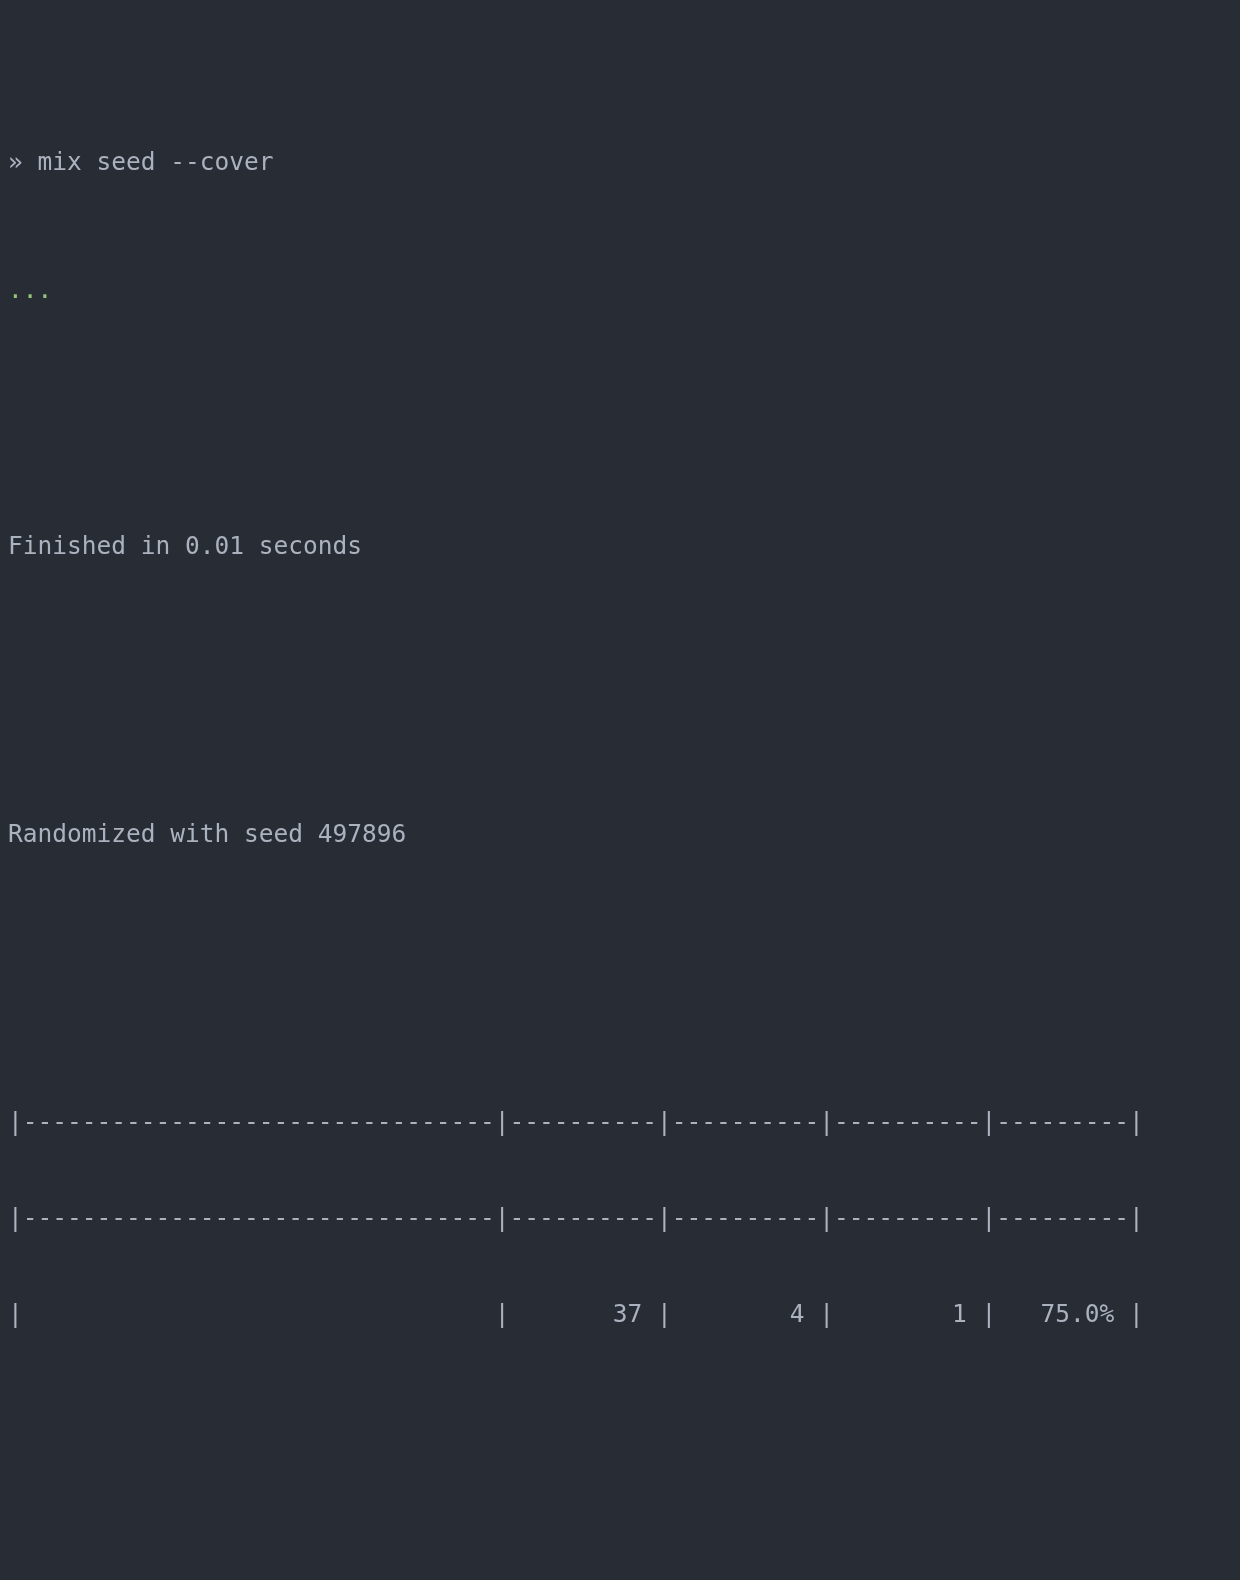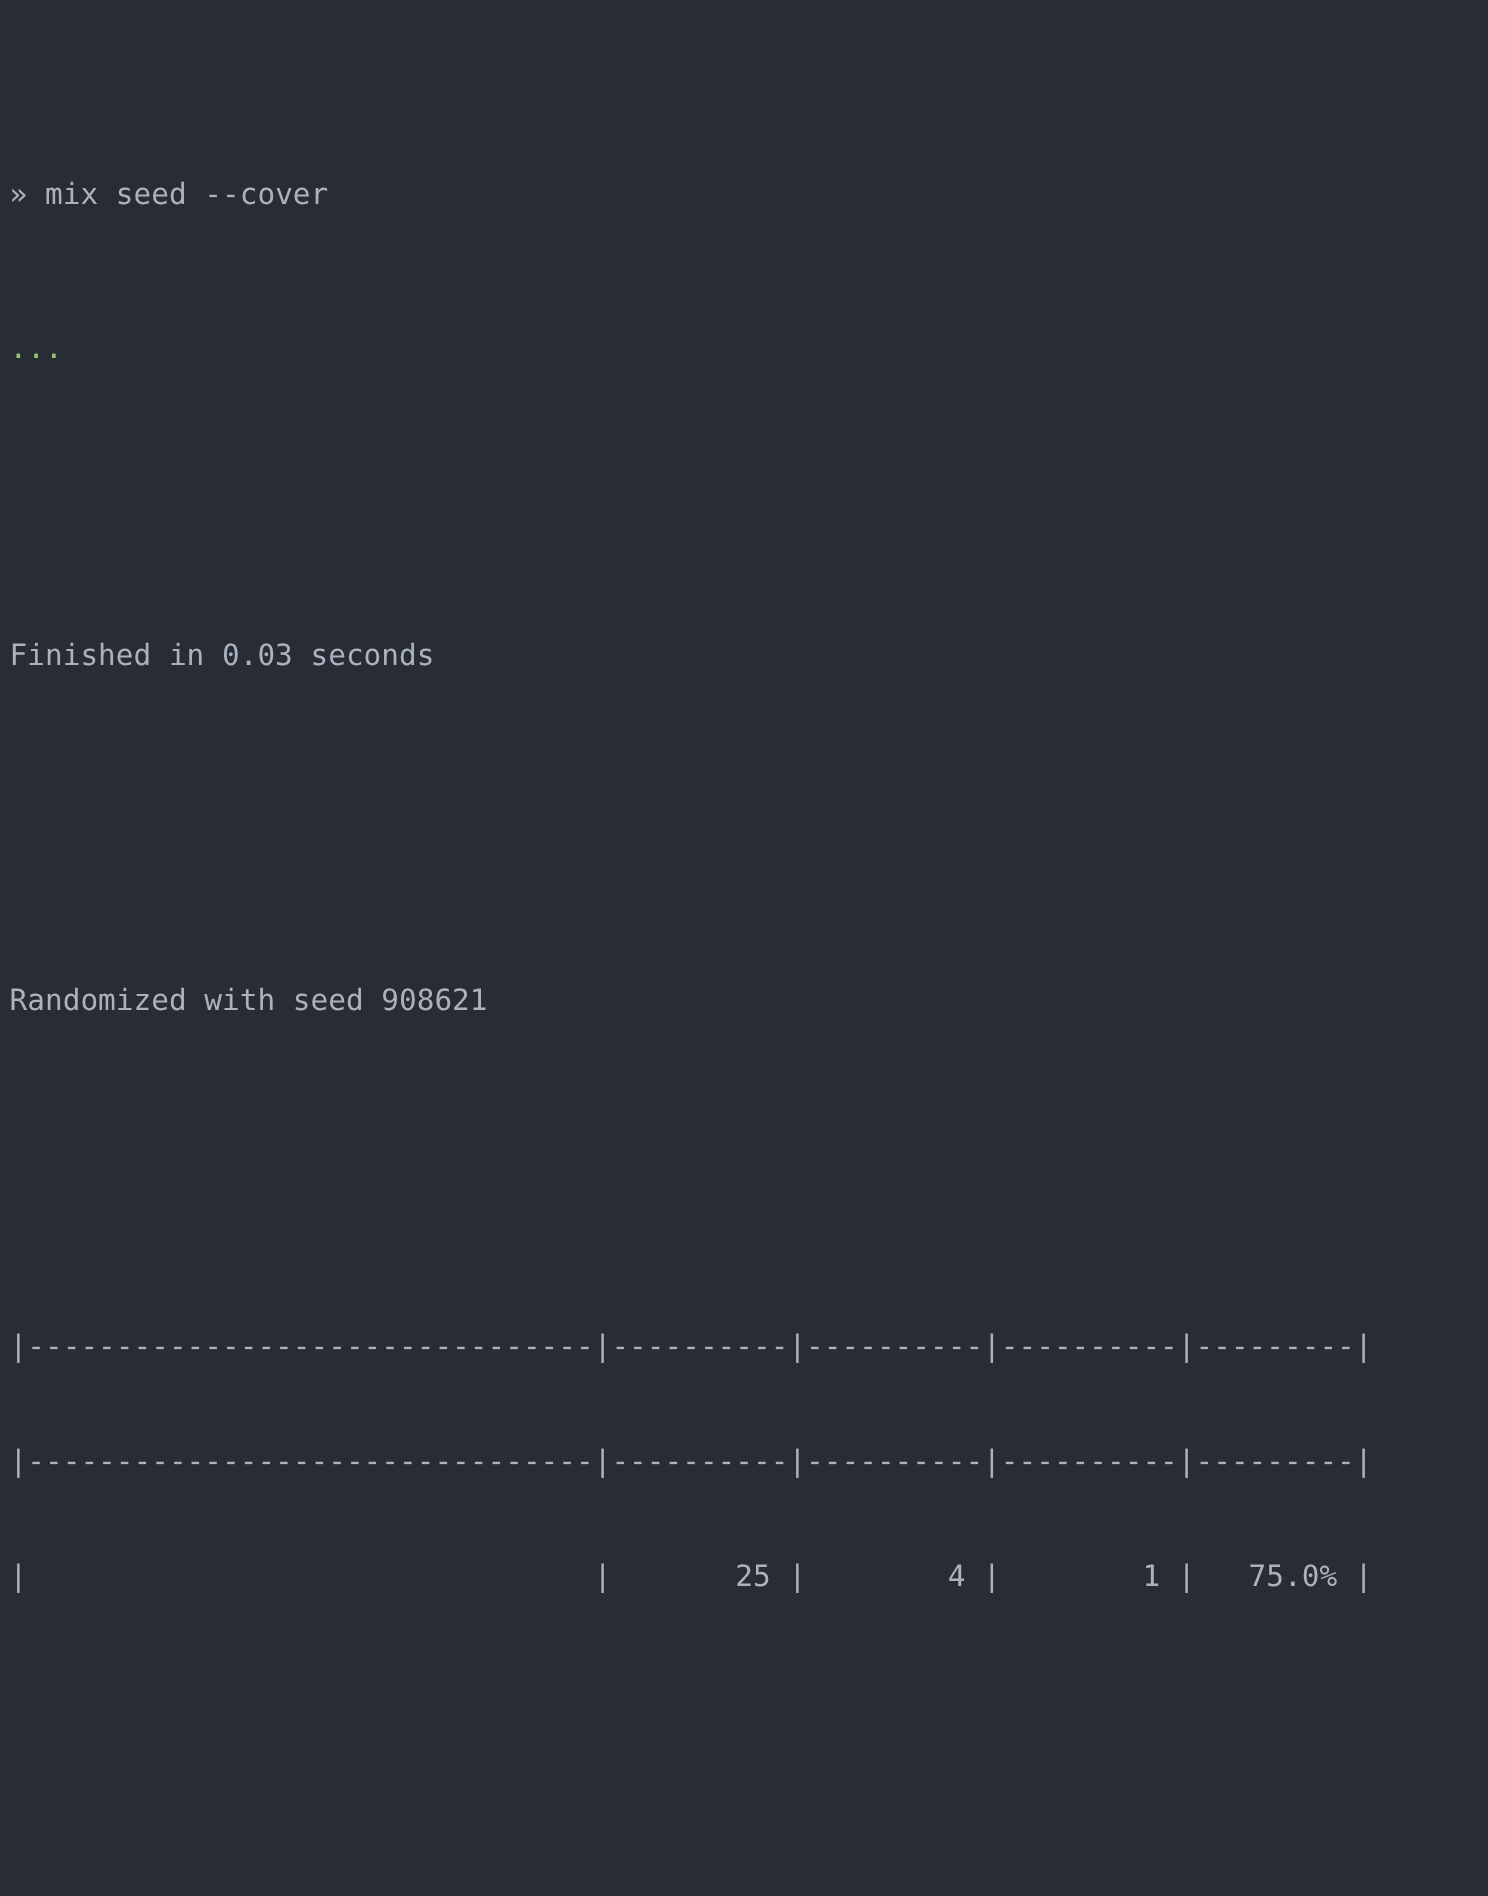--- a/index.html
+++ b/index.html
@@ -37,33 +37,33 @@
 
 <div class="term">
 
   
   <div class="line"><span class="fg">»</span><span class="fg"> </span><span class="fg">mix seed --cover</span></div>
 
   <div class="line"><span class="green">...</span></div>
 
   <div class="blank"></div>
 
-  <div class="line"><span class="fg">Finished in 0.03 seconds</span></div>
+  <div class="line"><span class="fg">Finished in 0.01 seconds</span></div>
 
 
   <div class="blank"></div>
 
-  <div class="line"><span class="fg">Randomized with seed 908621</span></div>
+  <div class="line"><span class="fg">Randomized with seed 497896</span></div>
 
   <div class="blank"></div>
 
   
   <div class="line rule">|--------------------------------|----------|----------|----------|---------|</div>
   <div class="line rule">|--------------------------------|----------|----------|----------|---------|</div>
-  <div class="line">|                                |       25 |        4 |        1 |   75.0% |</div>
+  <div class="line">|                                |       37 |        4 |        1 |   75.0% |</div>
   
   
   
   
 
   
 
   
   
 

